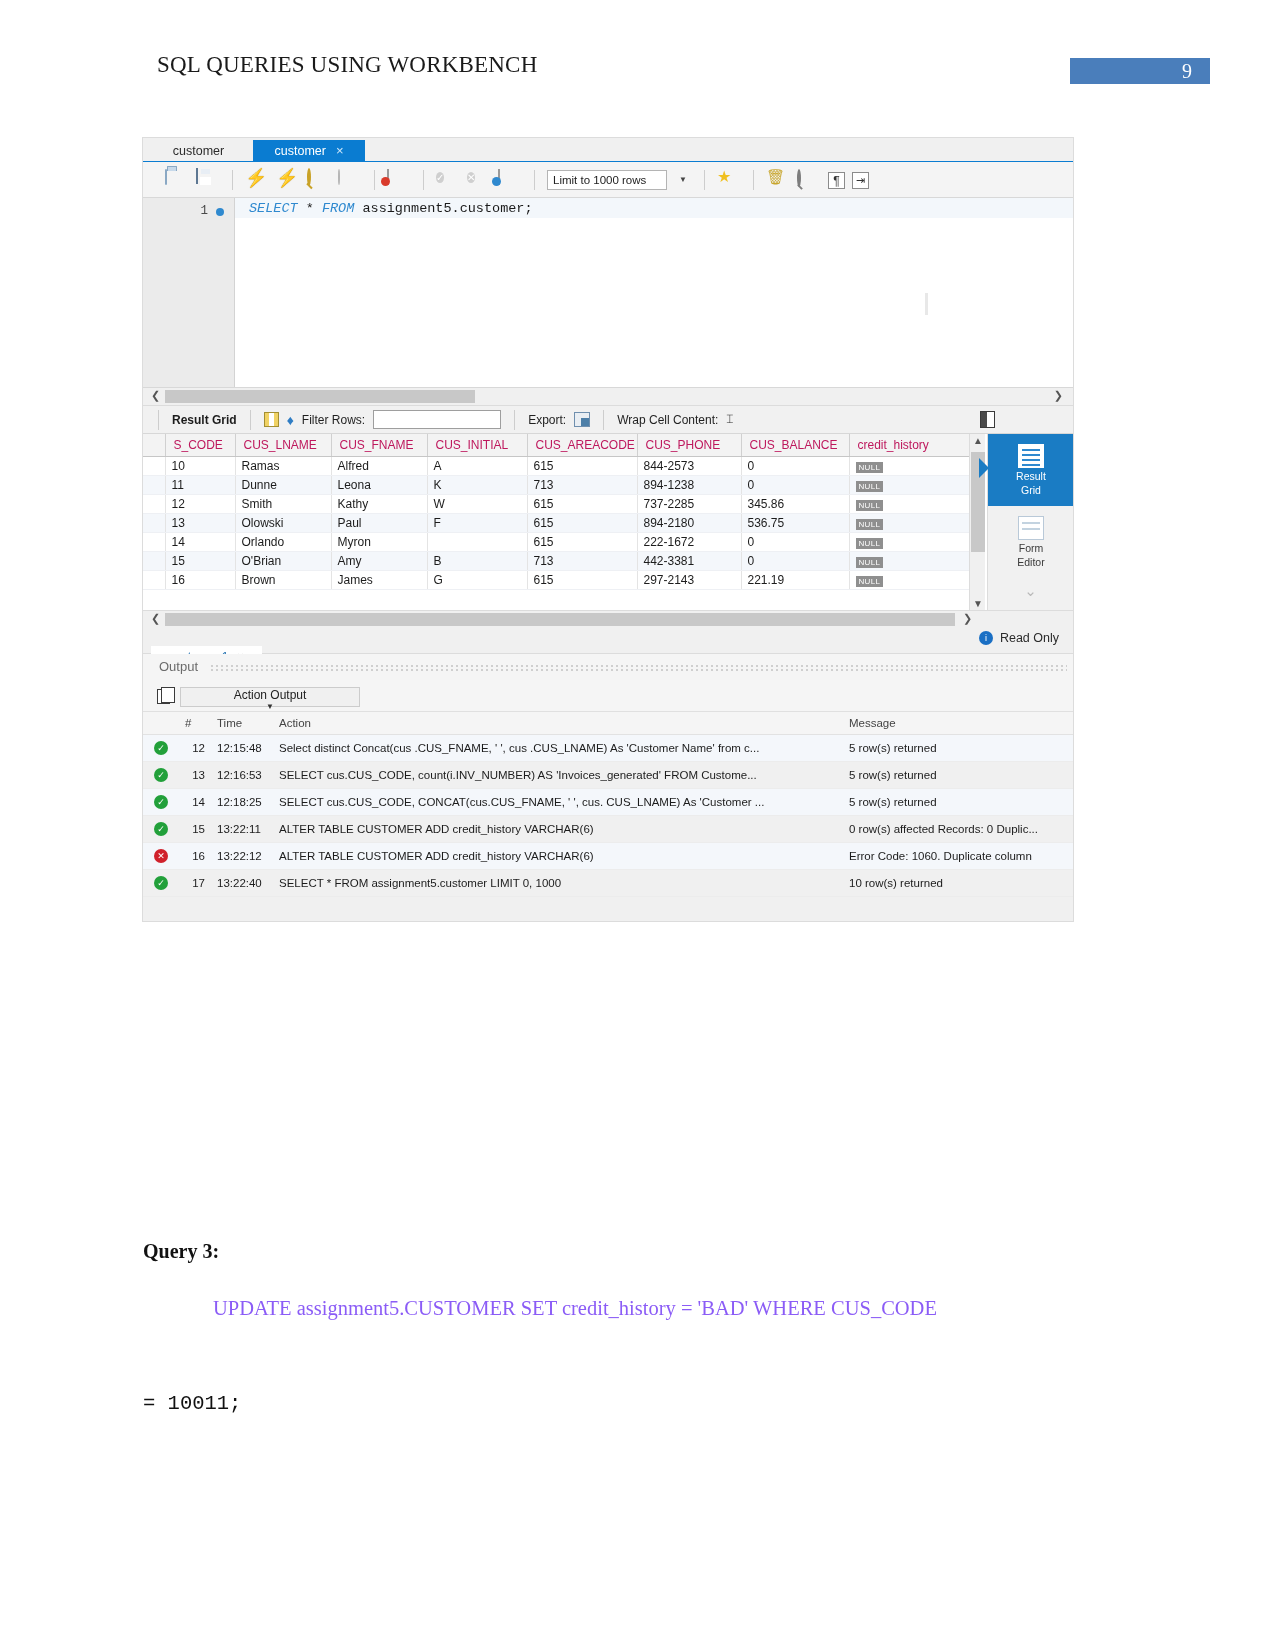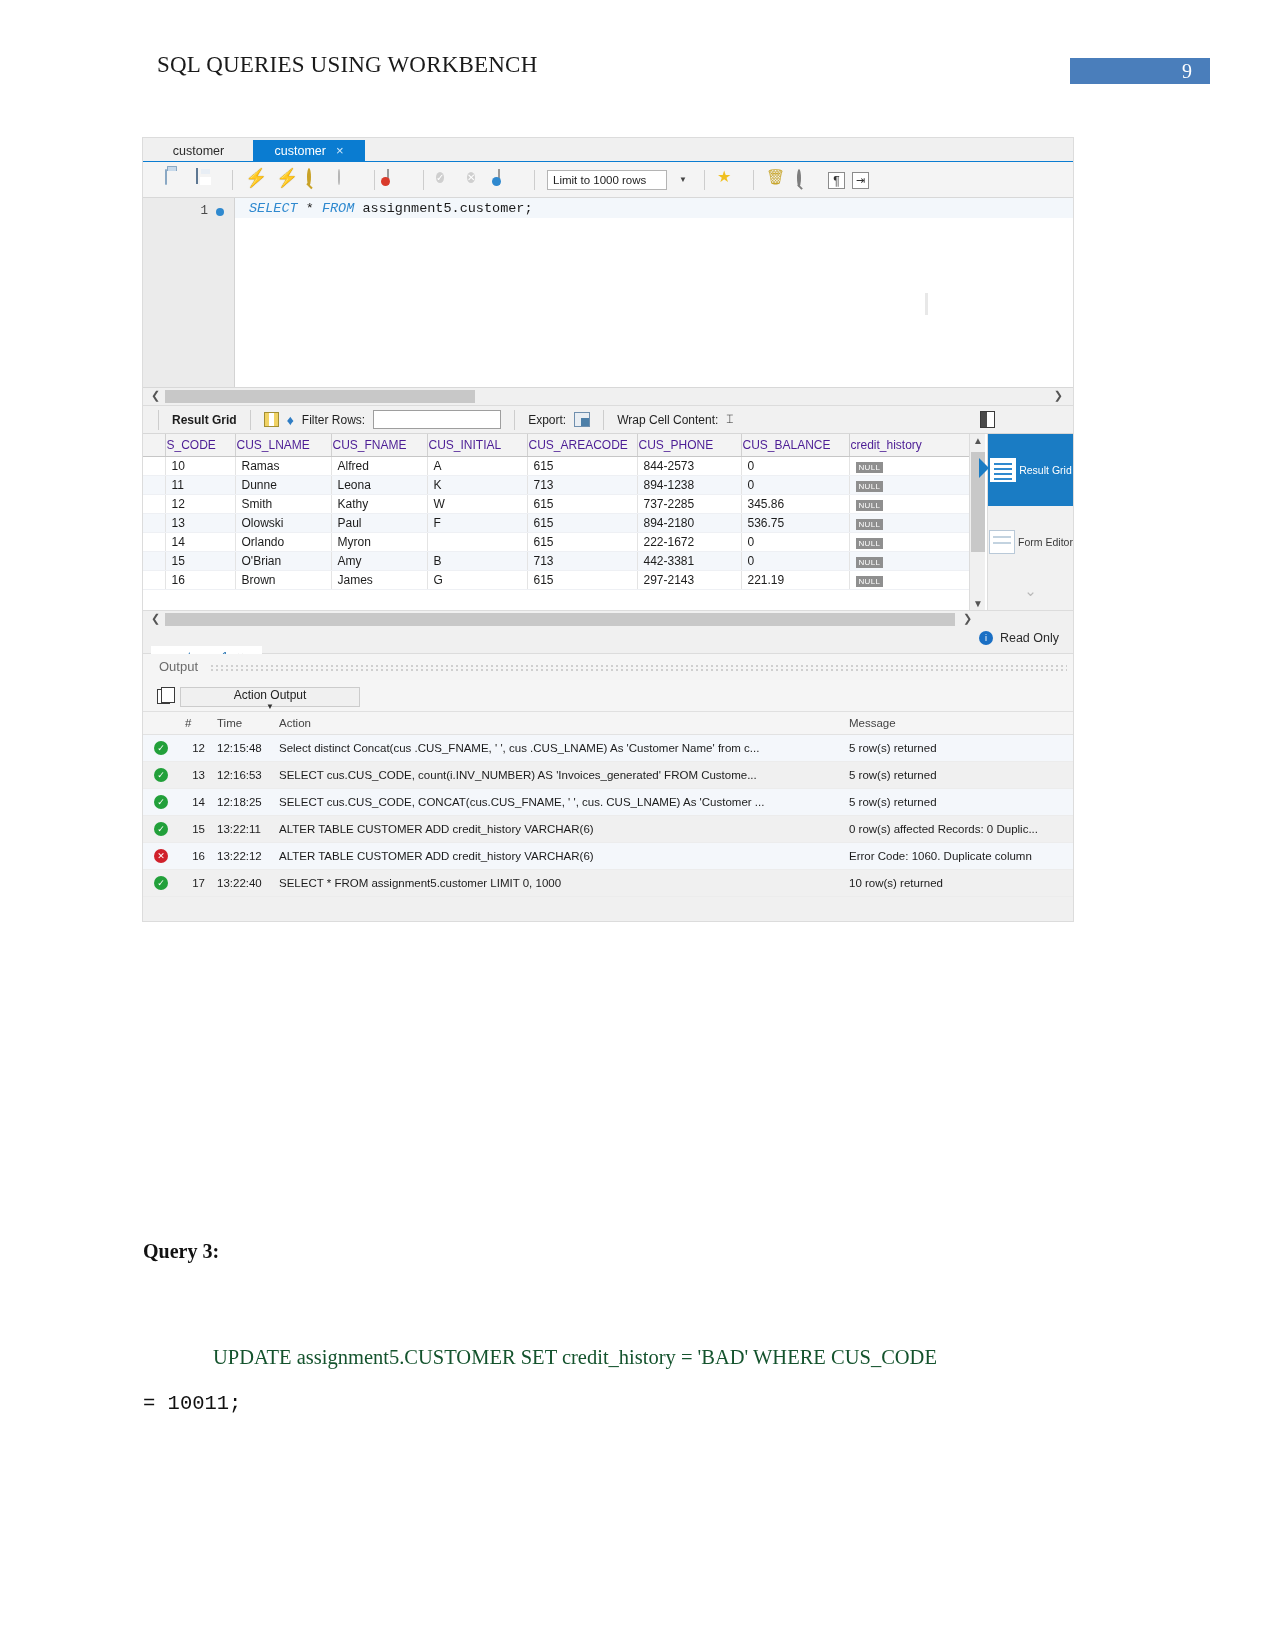--- a/index.html
+++ b/index.html
@@ -147,40 +147,40 @@
   .ic-export:after{content:"";position:absolute;right:0;bottom:0;width:8px;height:8px;background:#4d7fa8;}
   .ic-wrapcell { font-size:12px; color:#2b2b2b; font-family:"Liberation Serif",serif; }
   .ic-panelbtn { position:absolute; right:78px; top:5px; width:15px; height:17px; border:1px solid #3a3a3a; background:#fff; }
   .ic-panelbtn:after{content:"";position:absolute;left:0;top:0;width:6px;height:15px;background:#4a4a4a;}
 
   
   .gridwrap { position:relative; height:176px; background:#ffffff; }
   table.grid { border-collapse:collapse; width:834px; table-layout:fixed; }
   table.grid th {
     background:#f3f3f3; border-right:1px solid #d0d0d0; border-bottom:1px solid #c6c6c6;
-    font-weight:normal; font-size:12px; color:#4c1d95; height:22px; padding:0 1px; text-align:left;
+    font-weight:normal; font-size:12px; color:#be185d; height:22px; padding:0 8px; text-align:left;
     white-space:nowrap;
   }
   table.grid td {
     border-right:1px solid #e4e4e4; border-bottom:1px solid #eef0f4;
     font-size:12px; color:#1c1c1c; height:19px; padding:0 6px; white-space:nowrap;
   }
   table.grid tr.alt td { background:#f4f7fb; }
   .nullchip {
     display:inline-block; background:#8f8f8f; color:#ffffff; font-size:8px;
     padding:1px 3px; line-height:9px; letter-spacing:.3px;
   }
   .vscroll { position:absolute; right:88px; top:0; width:16px; height:176px; background:#f0f0f0; border-left:1px solid #dcdcdc; }
   .vscroll .vth { position:absolute; left:1px; top:18px; width:14px; height:100px; background:#c8c8c8; }
   .vscroll .va { position:absolute; left:3px; font-size:10px; color:#555; }
   .vscroll .va.up { top:1px; } .vscroll .va.dn { bottom:1px; }
 
   
   .sidepanel { position:absolute; right:0; top:0; width:86px; height:224px; background:#f1f1f1; border-left:1px solid #dcdcdc; }
-  .sp-item { width:86px; height:72px; display:flex; flex-direction:row; align-items:center; justify-content:center; gap:3px; font-size:10.5px; color:#3a3a3a; text-align:center; line-height:11px; }
+  .sp-item { width:86px; height:72px; display:flex; flex-direction:column; align-items:center; justify-content:center; gap:3px; font-size:10.5px; color:#3a3a3a; text-align:center; line-height:11px; }
   .sp-item.active { background:#1a7cc4; color:#ffffff; }
   .sp-ic { width:26px; height:24px; border:1px solid #5d7e9b; background:#ffffff; position:relative; }
   .sp-item.active .sp-ic { background:#ffffff; border-color:#ffffff; }
   .sp-ic .ln { position:absolute; left:3px; right:3px; height:2px; background:#2f89cf; }
   .sp-arrow { position:absolute; left:-9px; top:24px; width:0;height:0;border-top:10px solid transparent;border-bottom:10px solid transparent;border-left:10px solid #1a7cc4; }
   .sp-chev { font-size:15px; color:#b9b9b9; text-align:center; margin-top:4px; }
 
   
   .gridhs { height:18px; background:#f0f0f0; position:relative; border-top:1px solid #dcdcdc; }
   .gridhs .thumb { position:absolute; left:22px; top:2px; width:790px; height:13px; background:#c8c8c8; }
@@ -231,22 +231,22 @@
   table.outtab tr.alt td { background:#f4f7fb; }
   .okdot { width:14px;height:14px;border-radius:50%;background:#22a03a;color:#fff;font-size:9px;text-align:center;line-height:14px;display:inline-block; }
   .errdot { width:14px;height:14px;border-radius:50%;background:#d0212b;color:#fff;font-size:9px;text-align:center;line-height:14px;display:inline-block; }
 
   
   .q3-title {
     position:absolute; left:143px; top:1240px;
     font-family:"Liberation Serif", serif; font-size:20px; font-weight:bold; color:#111;
   }
   .q3-line1 {
-    position:absolute; left:213px; top:1346px;
-    font-family:"Liberation Serif", serif; font-size:20.5px; color:#14532d; white-space:nowrap;
+    position:absolute; left:213px; top:1297px;
+    font-family:"Liberation Serif", serif; font-size:20.5px; color:#8b5cf6; white-space:nowrap;
   }
   .q3-line2 {
     position:absolute; left:143px; top:1392px;
     font-family:Liberation Mono, monospace; font-size:20.5px; color:#111;
   }
 </style>
 </head>
 <body>
 
 <div class="doc-header">

